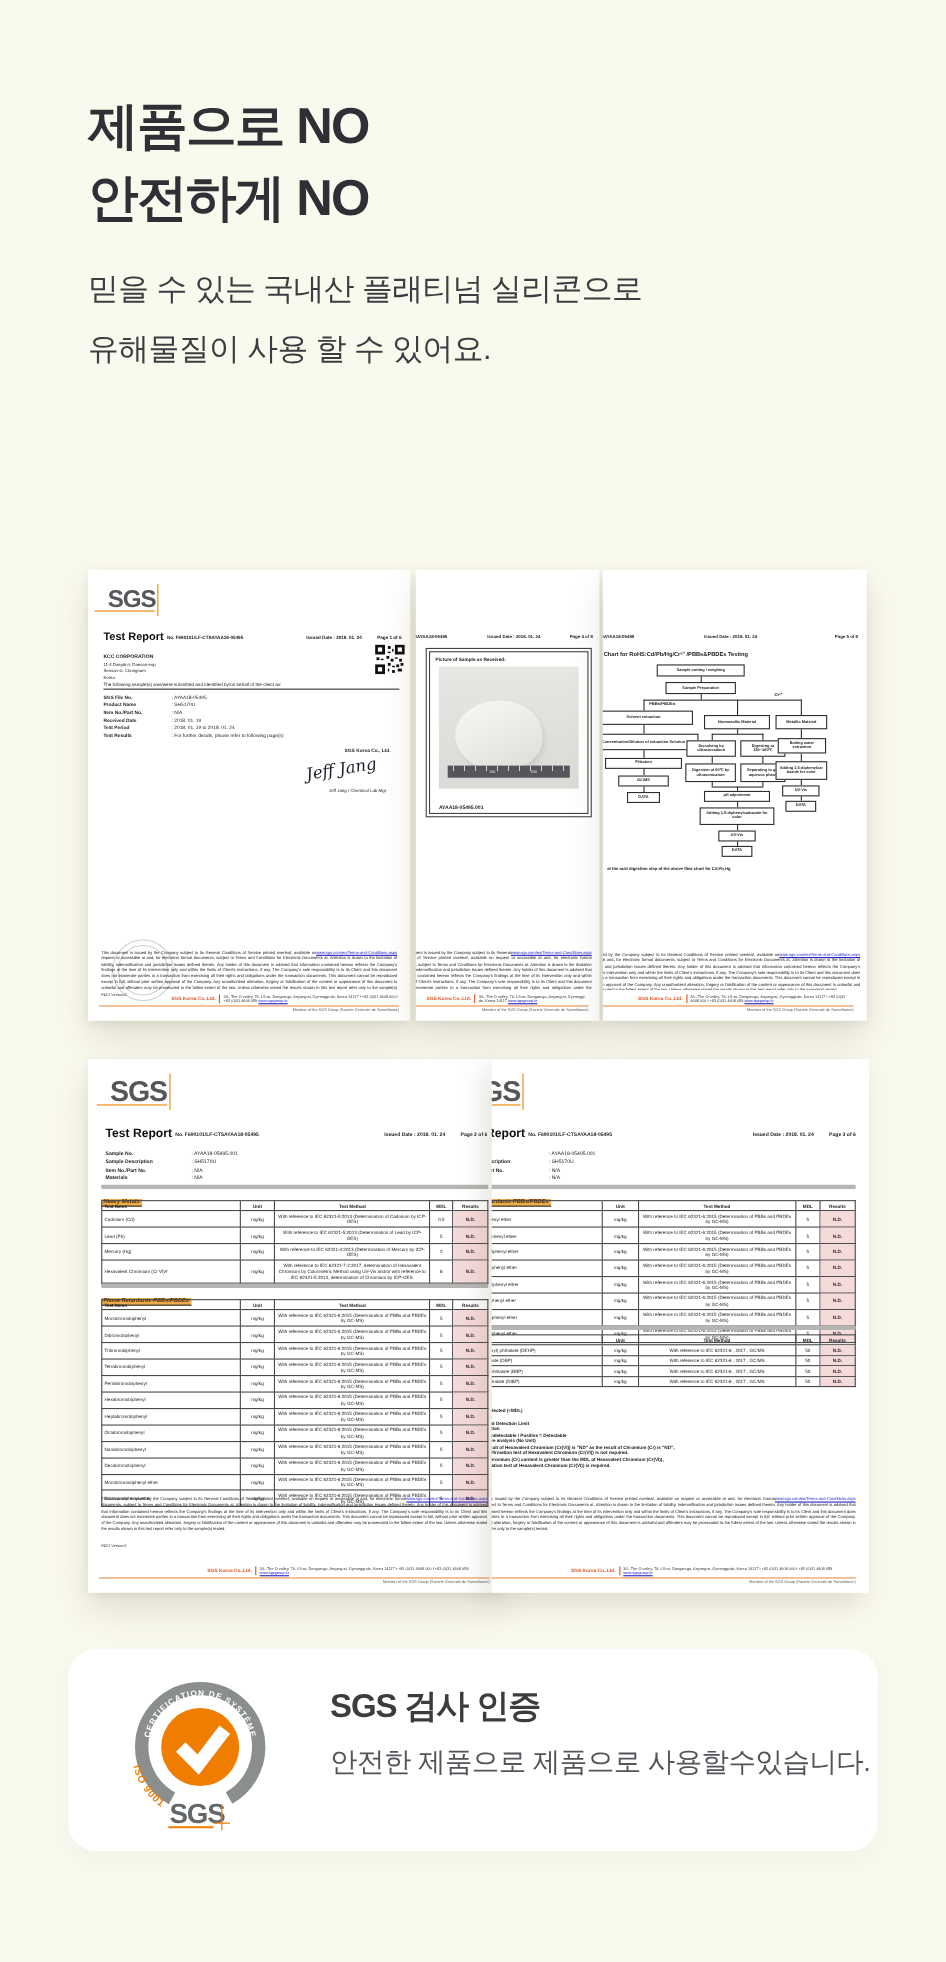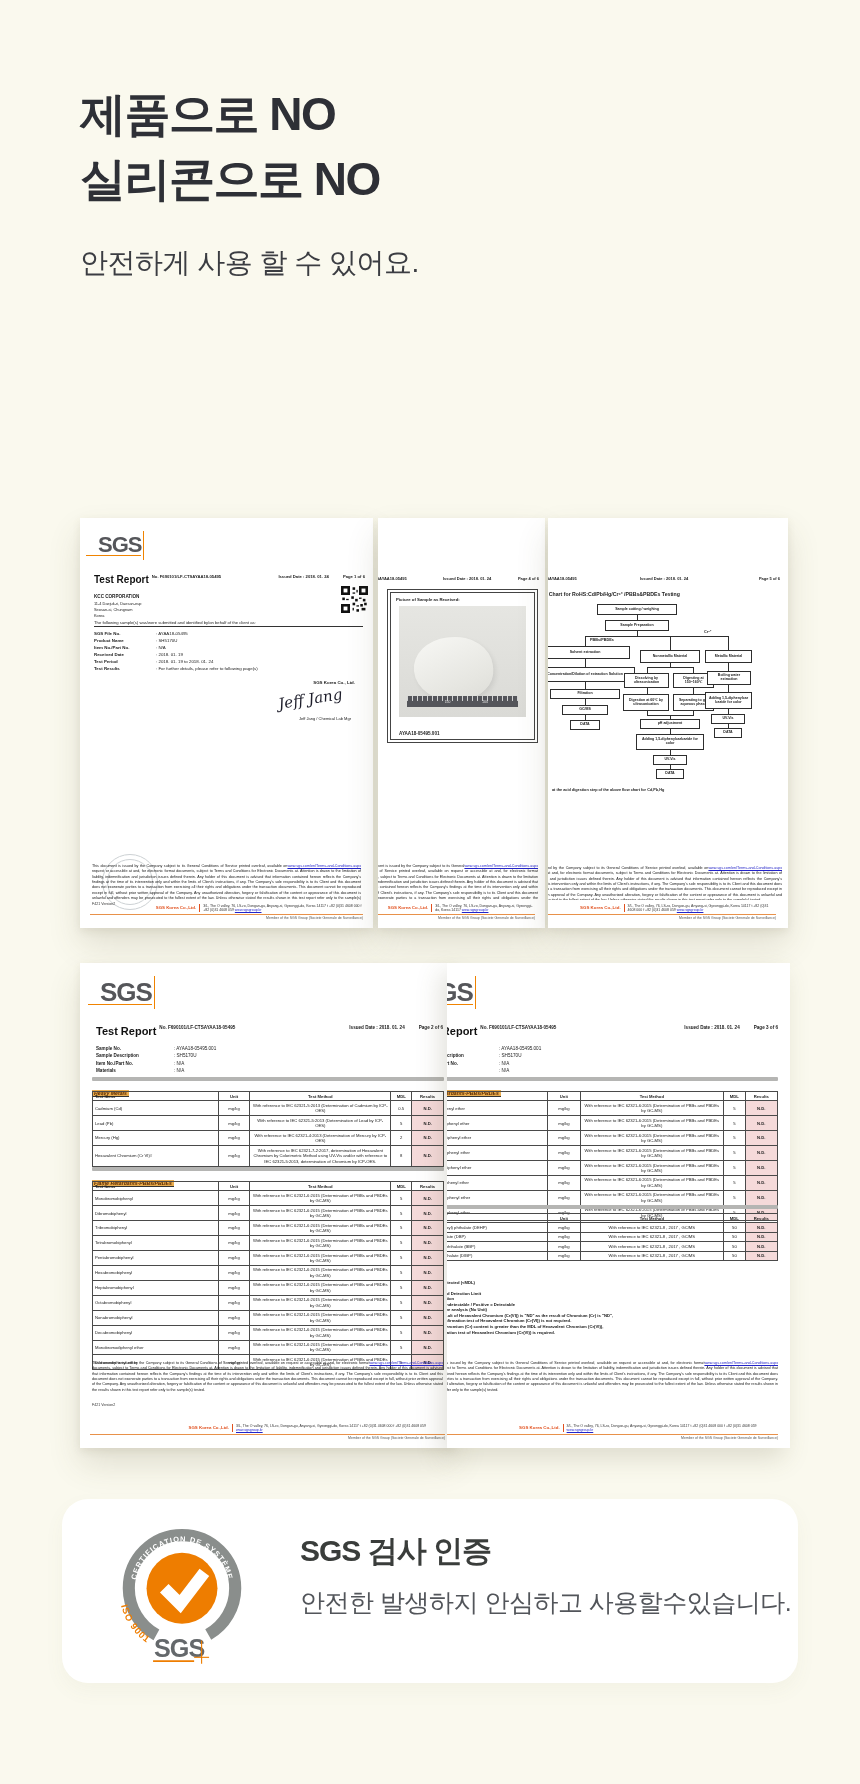--- a/index.html
+++ b/index.html
@@ -18,21 +18,21 @@
   #p2 { left:298px; top:0; width:167px; height:410px; }
   #p3 { left:468px; top:0; width:240px; height:410px; }
   #p4 { left:0; top:0; width:375px; height:485px; }
   #p5 { left:367px; top:0; width:343px; height:485px; z-index:2; box-shadow:-6px 10px 24px rgba(95,88,55,.18); }
   .inner { position:absolute; top:0; height:100%; }
 
   .sgs { font-weight:bold; color:#55565A; letter-spacing:-1px; position:relative; display:inline-block; line-height:1; }
   .sgs::before { content:""; position:absolute; left:-12px; right:0; bottom:0; height:1px; background:#F08300; }
   .sgs::after { content:""; position:absolute; right:-3px; top:-3px; bottom:-4px; width:1px; background:#F08300; }
 
-  .rpt-head { position:absolute; display:flex; align-items:flex-start; white-space:nowrap; }
+  .rpt-head { position:absolute; display:flex; align-items:center; white-space:nowrap; }
   .rpt-t { font-weight:bold; font-size:10px; color:#111; }
   .rpt-no { font-size:4.2px; font-weight:bold; margin-left:3px; }
   .rpt-issued { font-size:4.2px; font-weight:bold; margin-left:auto; }
   .rpt-page { font-size:4.2px; font-weight:bold; margin-left:14px; }
 
   .fields { position:absolute; font-size:4.4px; line-height:1.6; }
   .fields .fr { display:grid; }
   .fields b { font-weight:bold; }
 
   .intro { position:absolute; font-size:4.2px; border-bottom:1px solid #333; padding-bottom:1px; }
@@ -89,25 +89,26 @@
 
   .qr { position:absolute; }
 </style>
 </head>
 <body>
 
 <div id="page">
 
   <h1 class="hero-title">
     <div>제품으로 NO</div>
-    <div>실리콘으로 NO</div>
+    <div>안전하게 NO</div>
   </h1>
   <div class="hero-desc">
 
-      <div>안전하게 사용 할 수 있어요.</div>
+  <div>믿을 수 있는 국내산 플래티넘 실리콘으로</div>
+      <div>유해물질이 사용 할 수 있어요.</div>
     </div>
 
   <div class="row1">
 
     <section class="paper" id="p1">
       <span class="sgs" style="position:absolute;left:18px;top:16px;font-size:22px;">SGS</span>
       <div class="rpt-head" style="left:14px;right:8px;top:56px;">
         <span class="rpt-t">Test Report</span>
         <span class="rpt-no"><b>No.</b> <span>F690101/LF-CTSAYAA18-05495</span></span>
         <span class="rpt-issued">Issued Date :  2018. 01. 24</span>
@@ -696,17 +697,17 @@
       <circle cx="75" cy="74" r="38" fill="#EE7D00"></circle>
       <path d="M56 74 L73 91 L99 57" fill="none" stroke="#FFFFFF" stroke-width="13"></path>
       <text x="72" y="148" text-anchor="middle" font-family="Liberation Sans, sans-serif" font-size="27" font-weight="bold" fill="#64686B" letter-spacing="-1">SGS</text>
       <line x1="44" y1="152" x2="88" y2="152" stroke="#EE7D00" stroke-width="2"></line>
       <line x1="96" y1="130" x2="96" y2="155" stroke="#EE7D00" stroke-width="1.2"></line>
       <line x1="88" y1="148" x2="104" y2="148" stroke="#EE7D00" stroke-width="1.2"></line>
     </svg>
     <div class="card-title">SGS 검사 인증</div>
     <div class="card-desc">
 
-        <div>안전한 발생하지 안심하고 사용할수있습니다.</div>
+        <div>안전한 제품으로 제품으로 사용할수있습니다.</div>
       </div>
   </div>
 
 </div>
 
 </body></html>

